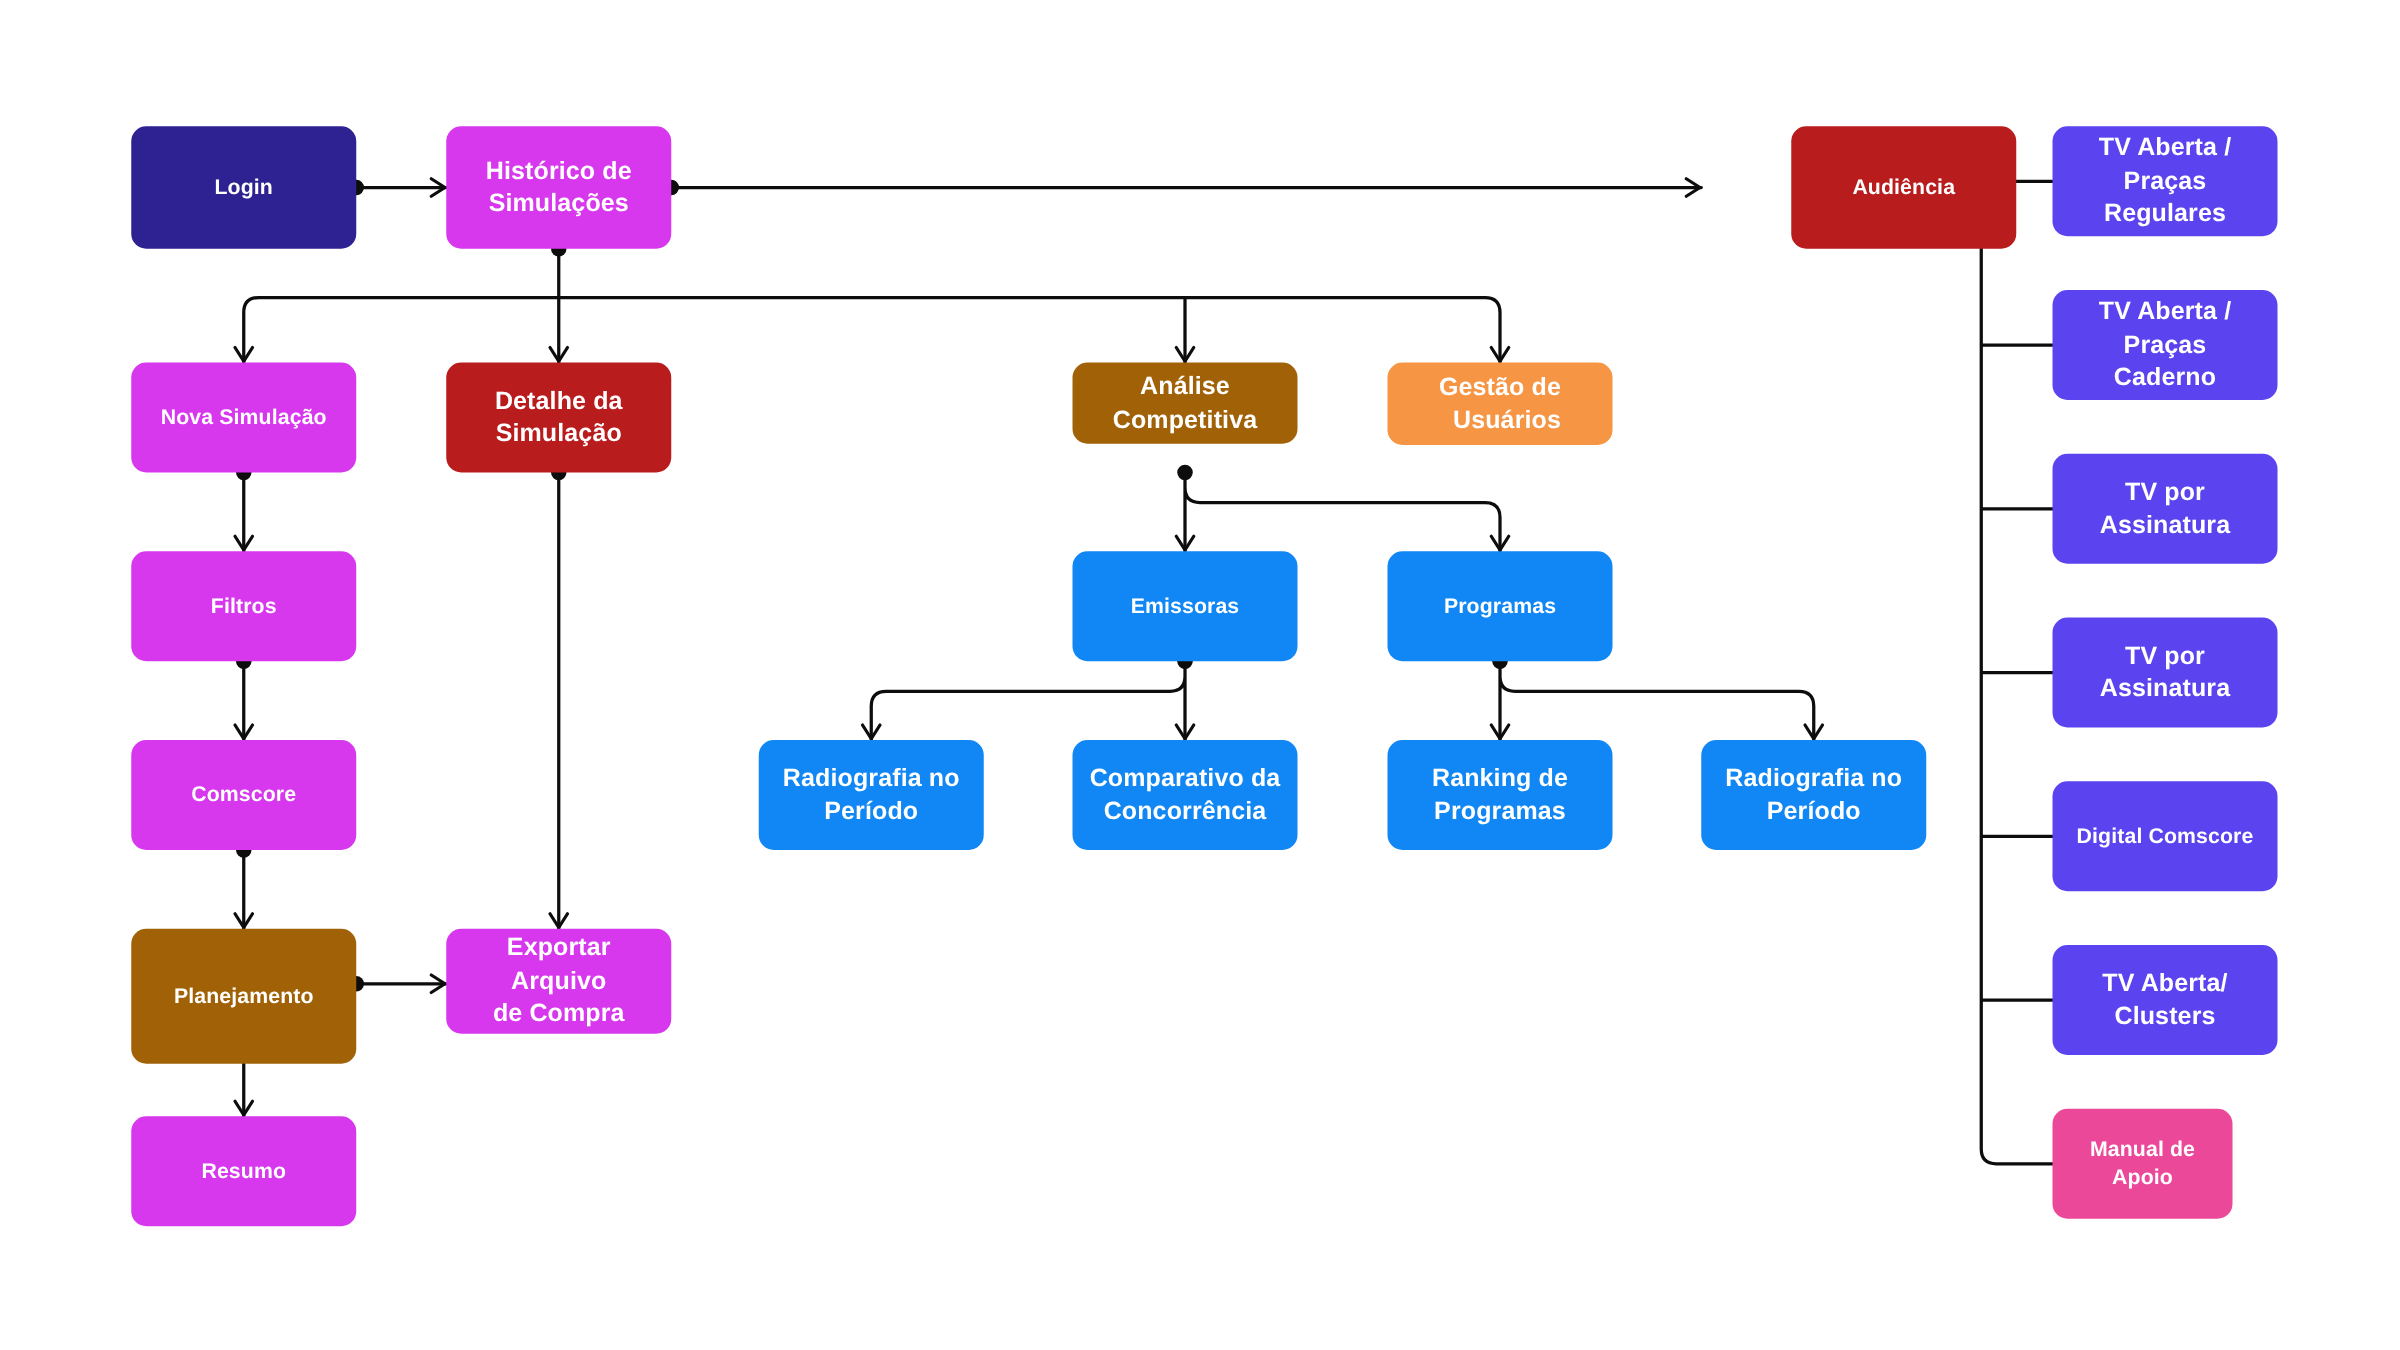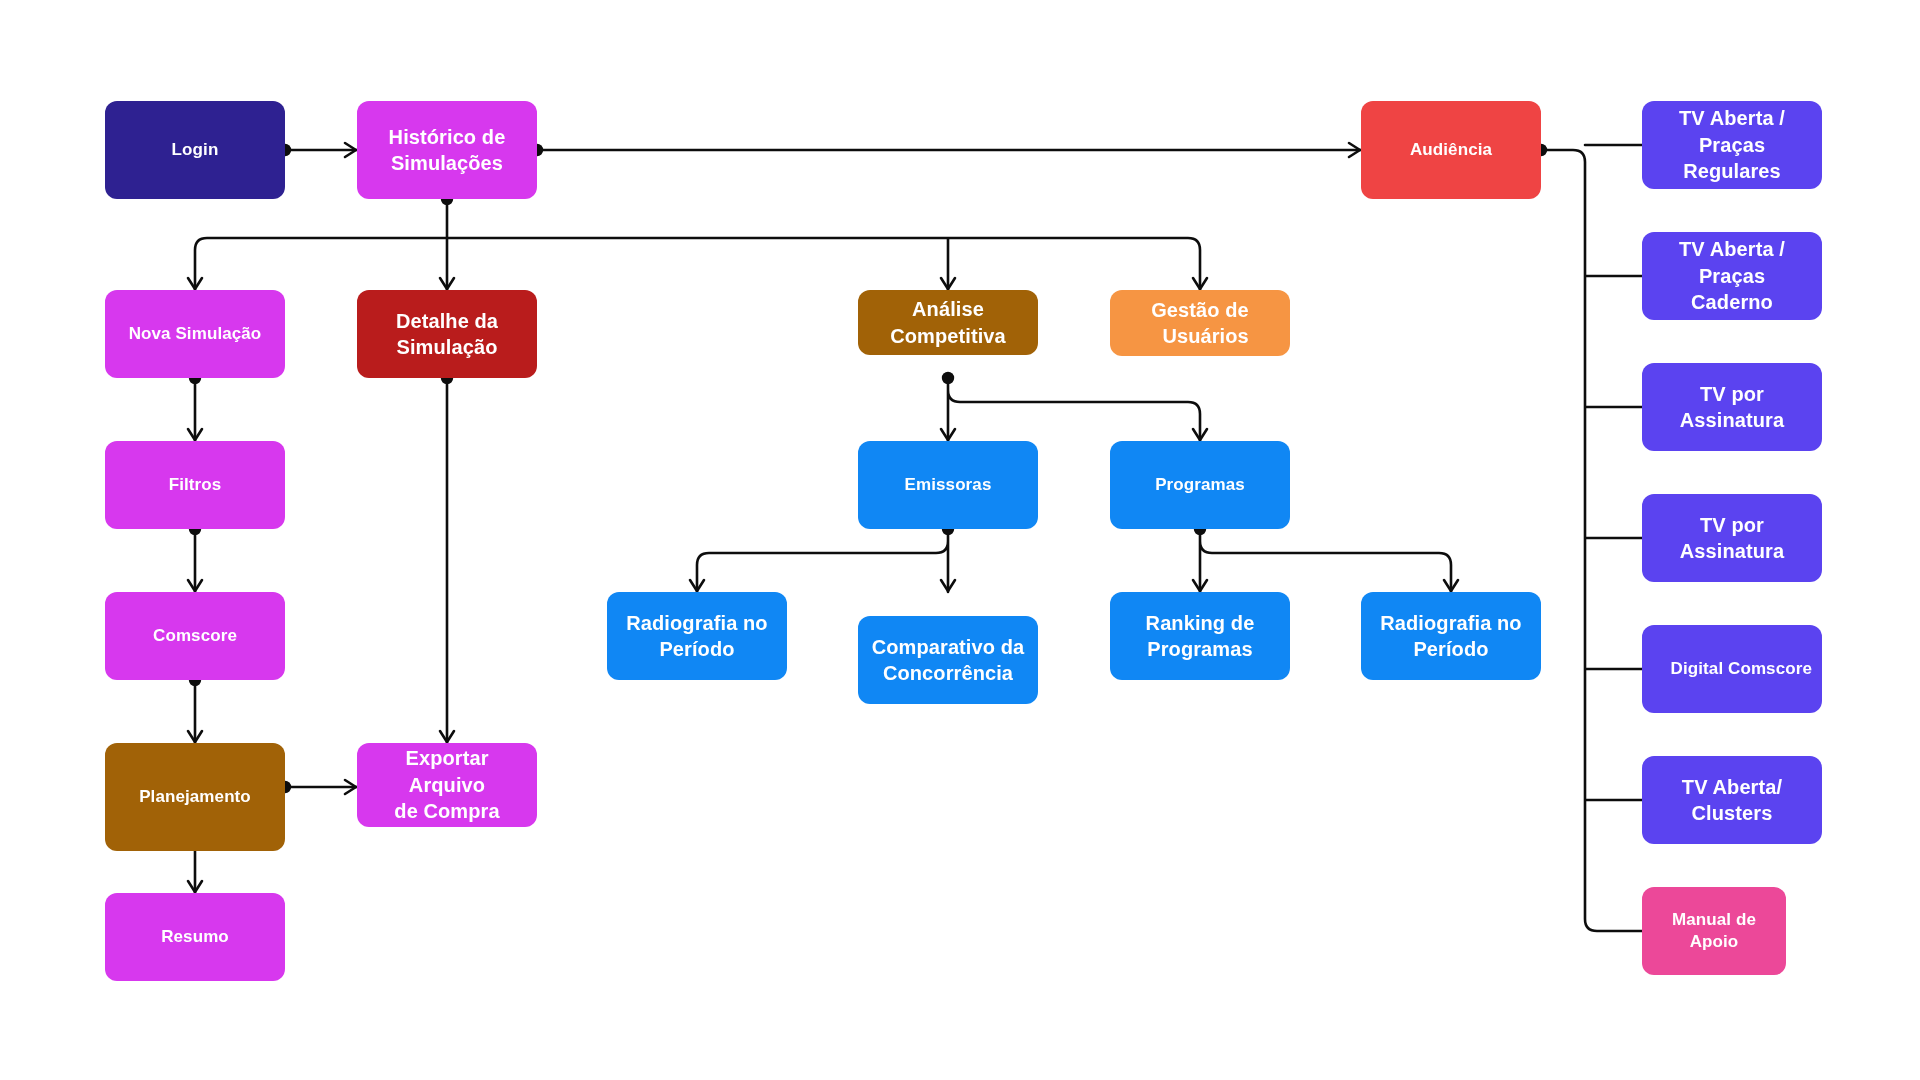--- a/index.html
+++ b/index.html
@@ -143,52 +143,52 @@
       <div class="node" style="left: 858px; top: 441px; width: 180px; height: 88px; background: rgb(16, 135, 244);">
         <span>Emissoras</span>
       </div>
       <div class="node" style="left: 1110px; top: 441px; width: 180px; height: 88px; background: rgb(16, 135, 244);">
         <span>Programas</span>
       </div>
       <div class="node small" style="left: 607px; top: 592px; width: 180px; height: 88px; background: rgb(16, 135, 244);">
         <span>Radiografia no
 Período</span>
       </div>
-      <div class="node small" style="left: 858px; top: 592px; width: 180px; height: 88px; background: rgb(16, 135, 244); margin-top: 24px;">
+      <div class="node small" style="left: 858px; top: 592px; width: 180px; height: 88px; background: rgb(16, 135, 244);">
         <span>Comparativo da
 Concorrência</span>
       </div>
       <div class="node small" style="left: 1110px; top: 592px; width: 180px; height: 88px; background: rgb(16, 135, 244);">
         <span>Ranking de
 Programas</span>
       </div>
       <div class="node small" style="left: 1361px; top: 592px; width: 180px; height: 88px; background: rgb(16, 135, 244);">
         <span>Radiografia no
 Período</span>
       </div>
-      <div class="node" style="left: 1361px; top: 101px; width: 180px; height: 98px; background: #ef4444;">
+      <div class="node" style="left: 1433px; top: 101px; width: 180px; height: 98px; background: #b91c1c;">
         <span>Audiência</span>
       </div>
       <div class="node small" style="left: 1642px; top: 101px; width: 180px; height: 88px; background: rgb(91, 67, 240);">
         <span>TV Aberta / Praças
 Regulares</span>
       </div>
       <div class="node small" style="left: 1642px; top: 232px; width: 180px; height: 88px; background: rgb(91, 67, 240);">
         <span>TV Aberta / Praças
 Caderno</span>
       </div>
       <div class="node small" style="left: 1642px; top: 363px; width: 180px; height: 88px; background: rgb(91, 67, 240);">
         <span>TV por
 Assinatura</span>
       </div>
       <div class="node small" style="left: 1642px; top: 494px; width: 180px; height: 88px; background: rgb(91, 67, 240);">
         <span>TV por
 Assinatura</span>
       </div>
-      <div class="node" style="left: 1642px; top: 625px; width: 180px; height: 88px; background: rgb(91, 67, 240); justify-content: flex-end;">
+      <div class="node" style="left: 1642px; top: 625px; width: 180px; height: 88px; background: rgb(91, 67, 240);">
         <span>Digital Comscore</span>
       </div>
       <div class="node small" style="left: 1642px; top: 756px; width: 180px; height: 88px; background: rgb(91, 67, 240);">
         <span>TV Aberta/
 Clusters</span>
       </div>
       <div class="node" style="left: 1642px; top: 887px; width: 144px; height: 88px; background: #ec4899; justify-content: center;">
         <span>Manual de Apoio</span>
       </div>
     </div>

